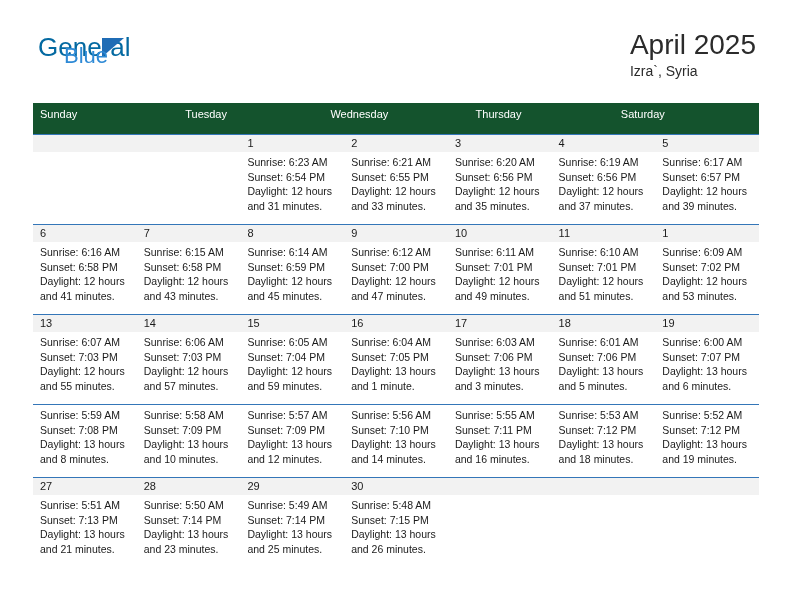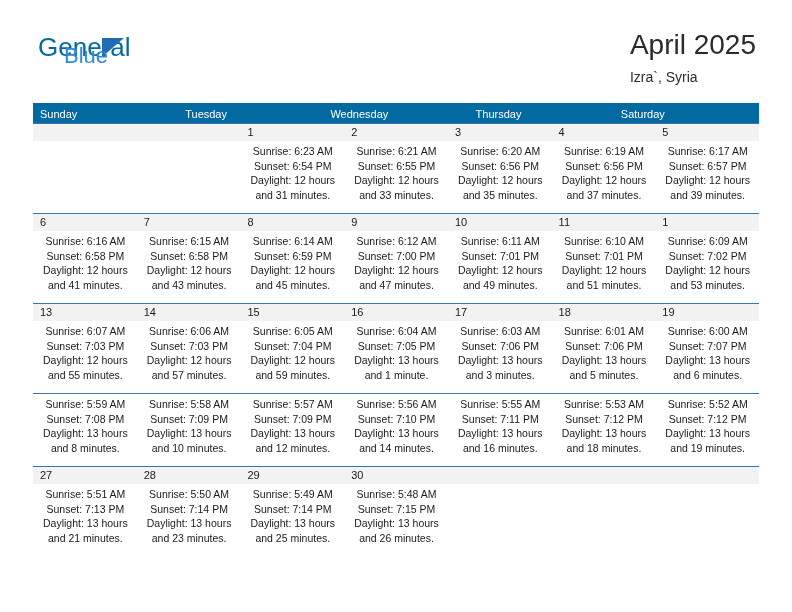--- a/index.html
+++ b/index.html
@@ -69,37 +69,36 @@
   .cal-title {
     font-size: 28px;
     color: #2b2b2b;
     line-height: 34px;
     white-space: nowrap;
   }
   .cal-subtitle {
     font-size: 14px;
     color: #2b2b2b;
     line-height: 18px;
-    margin-top: 6px;
     white-space: nowrap;
   }
 
   
   .calendar {
     position: absolute;
     left: 33px;
     top: 103px;
     width: 726px;
   }
 
   .weekday-header {
     display: flex;
     width: 726px;
-    background: #0369a1;
-    height: 20px;
+    background: #14532d;
+    height: 31px;
   }
   .weekday-cell {
     flex: 1 1 0;
     color: #ffffff;
     font-size: 11px;
     line-height: 22px;
     padding-left: 7px;
     box-sizing: border-box;
     white-space: nowrap;
     overflow: hidden;
@@ -117,21 +116,20 @@
     display: flex;
     width: 726px;
     background: #f2f2f2;
     height: 17px;
   }
   .week-row .body-band {
     display: flex;
     width: 726px;
     height: 72px;
     background: #ffffff;
-    text-align: center;
   }
   .daynum-cell {
     flex: 1 1 0;
     font-size: 11px;
     line-height: 17px;
     padding-left: 7px;
     box-sizing: border-box;
     color: #1a1a1a;
   }
   .body-cell {

